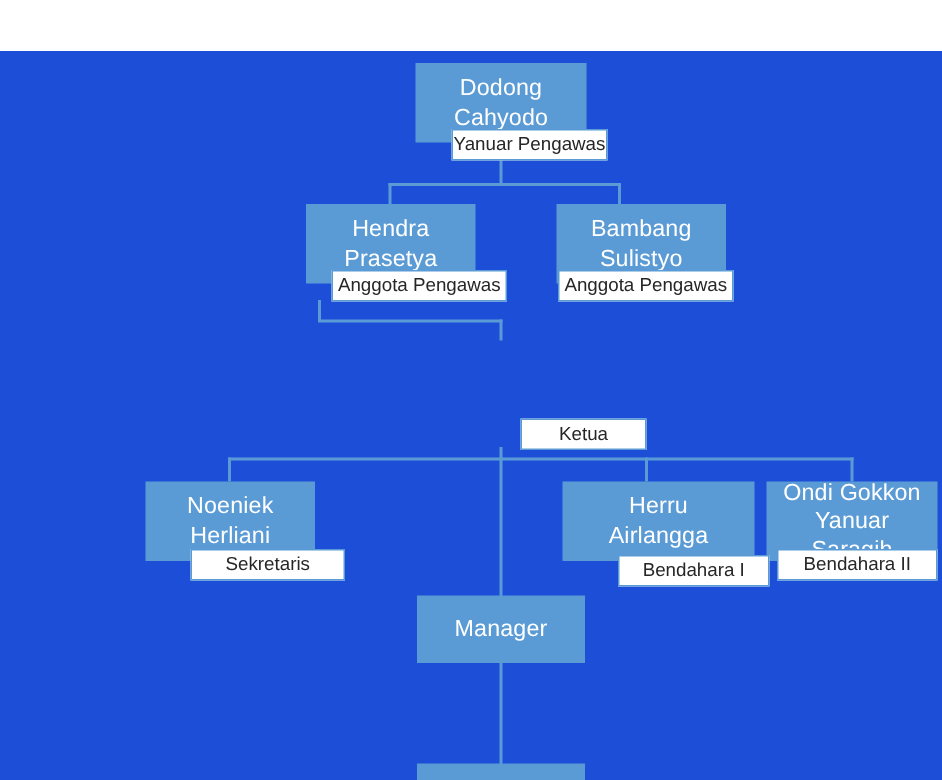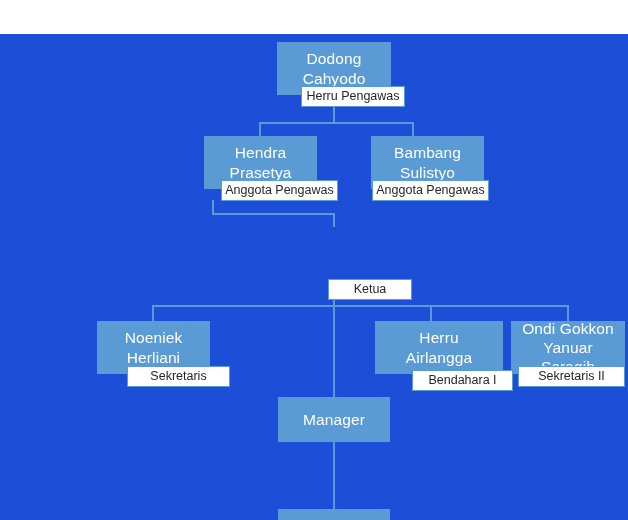--- a/index.html
+++ b/index.html
@@ -85,40 +85,40 @@
 
   <div class="conn v" style="left:333px; top:271px; height:93px;"></div>
 
   <div class="conn v" style="left:333px; top:407px; height:69px;"></div>
 
   <div class="node" style="left:277px; top:8px; width:114px; height:53px;">
     <span class="node-text">Dodong
 Cahyodo</span>
   </div>
   <div class="role" style="left:301px; top:52px; width:104px; height:21px;">
-    <span>Herru Pengawas</span>
+    <span>Yanuar Pengawas</span>
   </div>
 
   <div class="node" style="left:204px; top:102px; width:113px; height:53px;">
     <span class="node-text">Hendra
 Prasetya</span>
   </div>
   <div class="role" style="left:221px; top:146px; width:117px; height:21px;">
     <span>Anggota Pengawas</span>
   </div>
 
   <div class="node" style="left:371px; top:102px; width:113px; height:53px;">
     <span class="node-text">Bambang
 Sulistyo</span>
   </div>
   <div class="role" style="left:372px; top:146px; width:117px; height:21px;">
     <span>Anggota Pengawas</span>
   </div>
 
-  <div class="role" style="left:328px; top:245px; width:84px; height:21px;">
+  <div class="role" style="left:347px; top:245px; width:84px; height:21px;">
     <span>Ketua</span>
   </div>
 
   <div class="node" style="left:97px; top:287px; width:113px; height:53px;">
     <span class="node-text">Noeniek
 Herliani</span>
   </div>
   <div class="role" style="left:127px; top:332px; width:103px; height:21px;">
     <span>Sekretaris</span>
   </div>
@@ -129,21 +129,21 @@
   </div>
   <div class="role" style="left:412px; top:336px; width:101px; height:21px;">
     <span>Bendahara I</span>
   </div>
 
   <div class="node" style="left:511px; top:287px; width:114px; height:53px;">
     <span class="node-text">Ondi Gokkon
 Yanuar Saragih</span>
   </div>
   <div class="role" style="left:518px; top:332px; width:107px; height:21px;">
-    <span>Sekretaris II</span>
+    <span>Bendahara II</span>
   </div>
 
   <div class="node" style="left:278px; top:475px; width:112px; height:45px;">
     <span class="node-text">Staff</span>
   </div>
 
   <div class="node" style="left:278px; top:363px; width:112px; height:45px;">
     <span class="node-text">Manager</span>
   </div>
 

